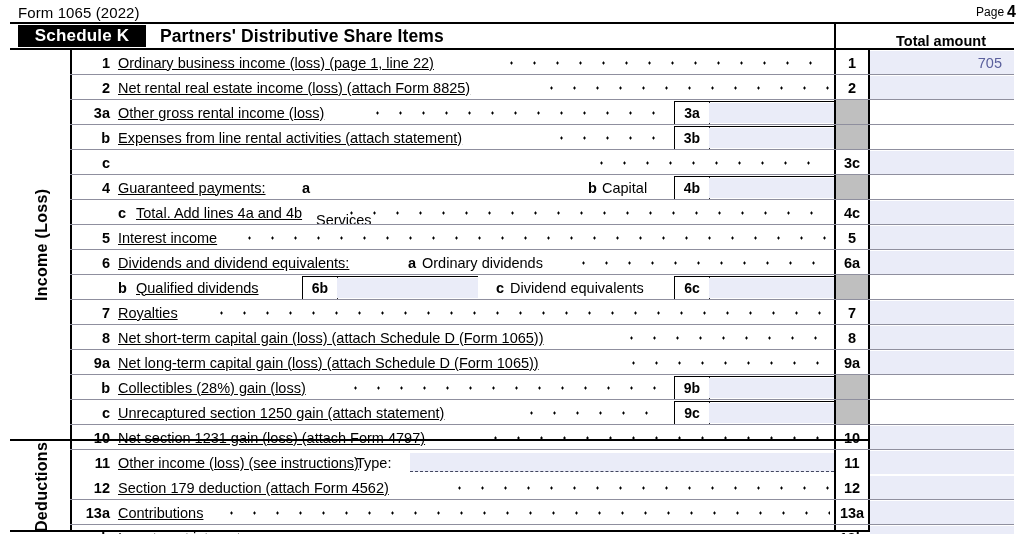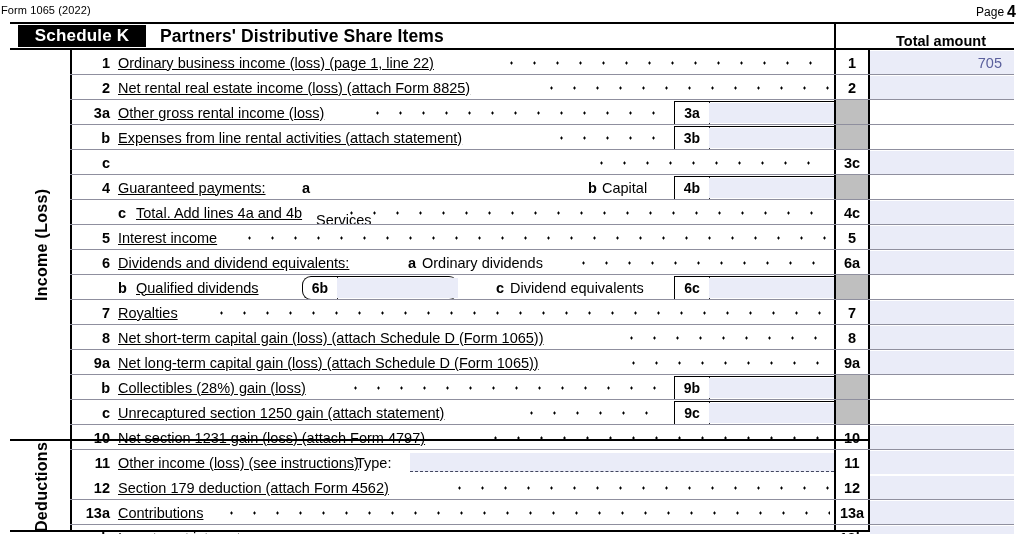--- a/index.html
+++ b/index.html
@@ -11,22 +11,22 @@
     overflow:hidden;
     position:relative;
     -webkit-font-smoothing:antialiased;
   }
 
   
   .topstrip{
     position:absolute;left:0;top:0;width:1024px;height:22px;
   }
   .form-id{
-    position:absolute;left:1px;top:4px;
-    font-size:11px;letter-spacing:.1px;
+    position:absolute;left:18px;top:4px;
+    font-size:15px;letter-spacing:.1px;
   }
   .page-no{
     position:absolute;right:8px;top:3px;
     font-size:12px;
   }
   .page-no .num{font-size:16px;font-weight:bold;vertical-align:-1px;margin-left:3px;}
 
   
   .sheet{
     position:absolute;left:10px;top:22px;
@@ -291,21 +291,21 @@
     <div class="numcell">6a</div>
     <div class="amtbox">
       <div class="amtval"></div>
     </div>
     <div class="rowline" style="top:24px;"></div>
   </div>
 
   <div class="row" style="top:251px;height:25px;">
     <div class="lineno" style="left:108px;width:14px;text-align:left;font-weight:bold;">b</div>
     <div class="desc" style="left:126px;">Qualified dividends</div>
-    <div class="subbox" style="left:292px;width:156px;border-radius:9px;">
+    <div class="subbox" style="left:292px;width:176px;">
       <div class="sublbl">6b</div>
       <div class="subfill"></div>
     </div>
     <div class="inlinelbl" style="left:486px;font-weight:bold;">c</div>
     <div class="inlinelbl" style="left:500px;">Dividend equivalents</div>
     <div class="subbox" style="left:664px;width:160px;">
       <div class="sublbl">6c</div>
       <div class="subfill"></div>
     </div>
     <div class="grayblock" style="top:0;height:25px;"></div>

